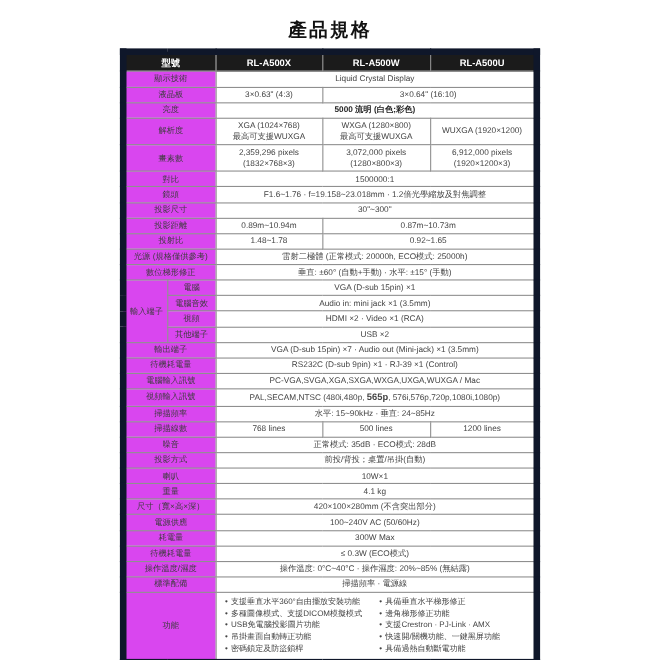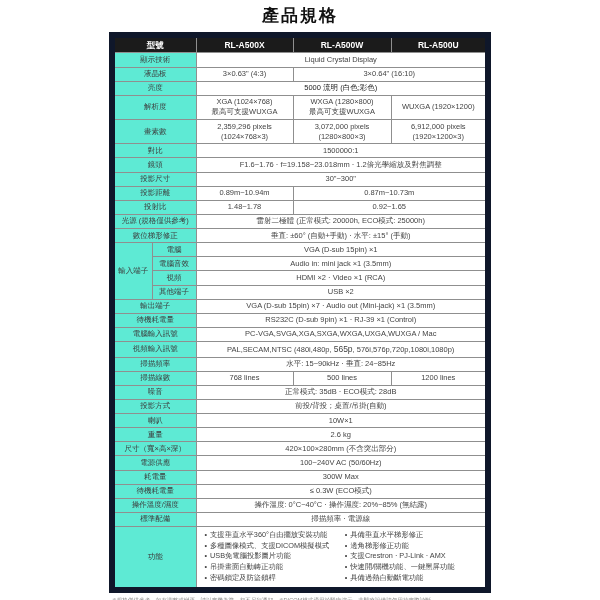--- a/index.html
+++ b/index.html
@@ -1,26 +1,26 @@
 <!DOCTYPE html>
 <html><head>
 <meta charset="utf-8">
 <style>
   * { margin:0; padding:0; box-sizing:border-box; }
   html,body { width:600px; height:600px; background:#ffffff; overflow:hidden; }
   body { font-family:"Liberation Sans","DejaVu Sans",sans-serif; color:#3c3c3c; }
-  .page { width:600px; height:600px; padding-top:4px; }
+  .page { width:600px; height:600px; padding-top:16px; }
   .title { text-align:center; font-size:17px; font-weight:bold; color:#111; letter-spacing:2px; margin-bottom:5px; }
   table.spec { width:376px; margin:0 auto; border-collapse:collapse; table-layout:fixed; border:6px solid #0f172a; }
   table.spec td, table.spec th { border:1px solid #8f8f8f; font-size:7.5px; line-height:1.35; padding:1.5px 2px; text-align:center; vertical-align:middle; word-break:break-word; }
   table.spec th { background:#1b1b1b; color:#fff; font-size:8.5px; font-weight:bold; height:16px; }
-  td.lbl { color:#3c3c3c; background:#5eead4; }
+  td.lbl { color:#3c3c3c; background:#d946ef; }
   td.val { white-space:pre-line; color:#444; }
-  td.val.b { font-weight:normal; color:#222; }
-  .bld { font-weight:normal; font-size:8.5px; }
+  td.val.b { font-weight:bold; color:#222; }
+  .bld { font-weight:bold; font-size:8.5px; }
   .feat { display:flex; text-align:left; padding:1px 2px; }
   .feat .col { width:50%; }
   .feat .it { display:flex; font-size:7.3px; line-height:1.5; }
   .feat .dot { margin:0 3px 0 4px; }
   .notes { width:376px; margin:3px auto 0; text-align:left; }
   .note { font-size:5.6px; color:#8a8a8a; line-height:1.6; }
 </style>
 </head>
 <body>
 
@@ -60,21 +60,21 @@
           <td colspan="2" class="lbl">解析度</td>
           <td colspan="1" class="val">XGA (1024×768)
 最高可支援WUXGA</td>
           <td colspan="1" class="val">WXGA (1280×800)
 最高可支援WUXGA</td>
           <td colspan="1" class="val">WUXGA (1920×1200)</td>
         </tr>
         <tr>
           <td colspan="2" class="lbl">畫素數</td>
           <td colspan="1" class="val">2,359,296 pixels
-(1024×768×3)</td>
+(1832×768×3)</td>
           <td colspan="1" class="val">3,072,000 pixels
 (1280×800×3)</td>
           <td colspan="1" class="val">6,912,000 pixels
 (1920×1200×3)</td>
         </tr>
         <tr>
           <td colspan="2" class="lbl">對比</td>
           <td colspan="3" class="val">1500000:1</td>
         </tr>
         <tr>
@@ -153,21 +153,21 @@
         <tr>
           <td colspan="2" class="lbl">投影方式</td>
           <td colspan="3" class="val">前投/背投；桌置/吊掛(自動)</td>
         </tr>
         <tr>
           <td colspan="2" class="lbl">喇叭</td>
           <td colspan="3" class="val">10W×1</td>
         </tr>
         <tr>
           <td colspan="2" class="lbl">重量</td>
-          <td colspan="3" class="val">2.6 kg</td>
+          <td colspan="3" class="val">4.1 kg</td>
         </tr>
         <tr>
           <td colspan="2" class="lbl">尺寸（寬×高×深）</td>
           <td colspan="3" class="val">420×100×280mm (不含突出部分)</td>
         </tr>
         <tr>
           <td colspan="2" class="lbl">電源供應</td>
           <td colspan="3" class="val">100~240V AC (50/60Hz)</td>
         </tr>
         <tr>

